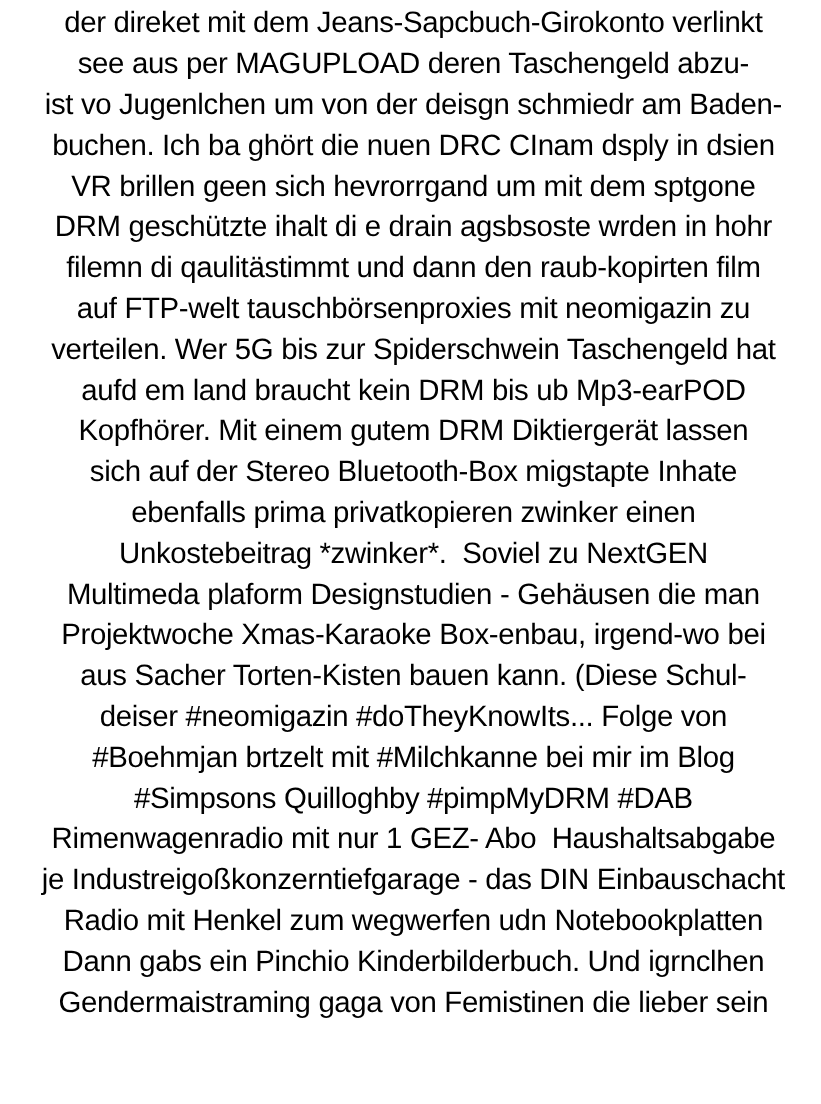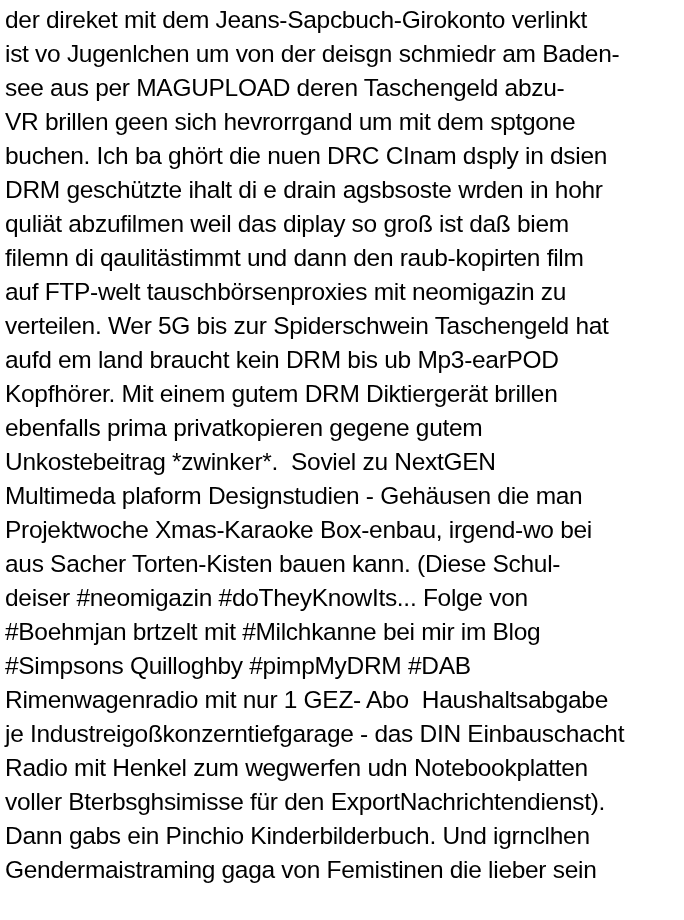--- a/index.html
+++ b/index.html
@@ -19,45 +19,45 @@
     padding: 3px 0 0 5px;
     color: #000000;
     font-family: "Liberation Sans", sans-serif;
     font-size: 24.5px;
     letter-spacing: -0.3px;
   }
   .text-line {
     white-space: pre;
     line-height: 34px;
     height: 34px;
+    text-align: center;
   }
 </style>
 </head>
 <body>
 
 <div class="text-page">
   <div class="text-line">der direket mit dem Jeans-Sapcbuch-Girokonto verlinkt</div>
+  <div class="text-line">see aus per MAGUPLOAD deren Taschengeld abzu-</div>
   <div class="text-line">ist vo Jugenlchen um von der deisgn schmiedr am Baden-</div>
-  <div class="text-line">see aus per MAGUPLOAD deren Taschengeld abzu-</div>
+  <div class="text-line">buchen. Ich ba ghört die nuen DRC CInam dsply in dsien</div>
   <div class="text-line">VR brillen geen sich hevrorrgand um mit dem sptgone</div>
-  <div class="text-line">buchen. Ich ba ghört die nuen DRC CInam dsply in dsien</div>
   <div class="text-line">DRM geschützte ihalt di e drain agsbsoste wrden in hohr</div>
-  <div class="text-line">quliät abzufilmen weil das diplay so groß ist daß biem</div>
   <div class="text-line">filemn di qaulitästimmt und dann den raub-kopirten film</div>
   <div class="text-line">auf FTP-welt tauschbörsenproxies mit neomigazin zu</div>
   <div class="text-line">verteilen. Wer 5G bis zur Spiderschwein Taschengeld hat</div>
   <div class="text-line">aufd em land braucht kein DRM bis ub Mp3-earPOD</div>
-  <div class="text-line">Kopfhörer. Mit einem gutem DRM Diktiergerät brillen</div>
-  <div class="text-line">ebenfalls prima privatkopieren gegene gutem</div>
+  <div class="text-line">Kopfhörer. Mit einem gutem DRM Diktiergerät lassen</div>
+  <div class="text-line">sich auf der Stereo Bluetooth-Box migstapte Inhate</div>
+  <div class="text-line">ebenfalls prima privatkopieren zwinker einen</div>
   <div class="text-line">Unkostebeitrag *zwinker*.  Soviel zu NextGEN</div>
   <div class="text-line">Multimeda plaform Designstudien - Gehäusen die man</div>
   <div class="text-line">Projektwoche Xmas-Karaoke Box-enbau, irgend-wo bei</div>
   <div class="text-line">aus Sacher Torten-Kisten bauen kann. (Diese Schul-</div>
   <div class="text-line">deiser #neomigazin #doTheyKnowIts... Folge von</div>
   <div class="text-line">#Boehmjan brtzelt mit #Milchkanne bei mir im Blog</div>
   <div class="text-line">#Simpsons Quilloghby #pimpMyDRM #DAB</div>
   <div class="text-line">Rimenwagenradio mit nur 1 GEZ- Abo  Haushaltsabgabe</div>
   <div class="text-line">je Industreigoßkonzerntiefgarage - das DIN Einbauschacht</div>
   <div class="text-line">Radio mit Henkel zum wegwerfen udn Notebookplatten</div>
-  <div class="text-line">voller Bterbsghsimisse für den ExportNachrichtendienst).</div>
   <div class="text-line">Dann gabs ein Pinchio Kinderbilderbuch. Und igrnclhen</div>
   <div class="text-line">Gendermaistraming gaga von Femistinen die lieber sein</div>
 </div>
 
 </body></html>

